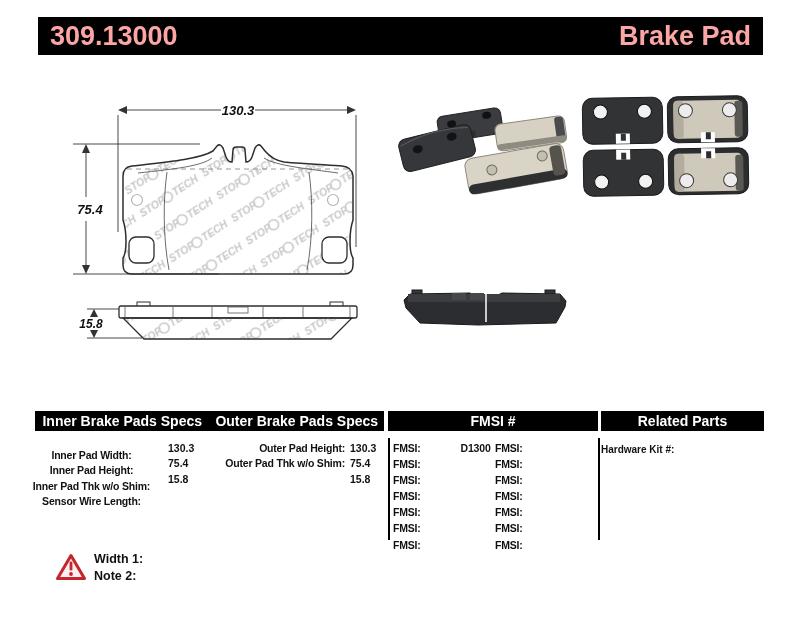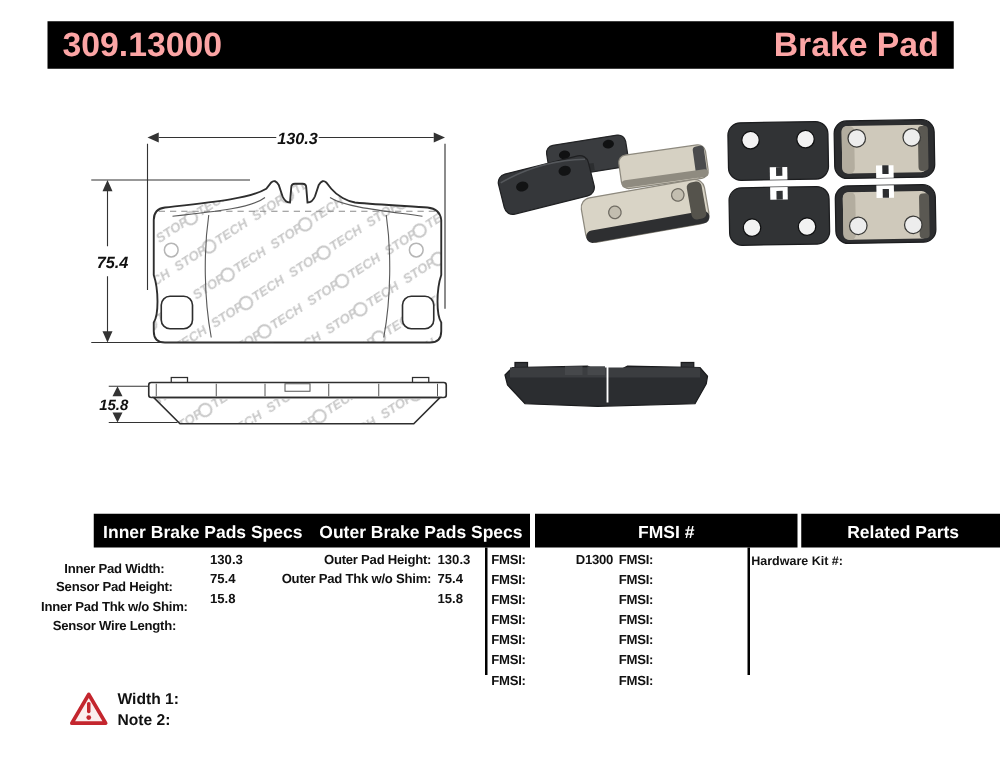--- a/index.html
+++ b/index.html
@@ -6,22 +6,22 @@
   body{width:800px;height:619px;position:relative;background:#fff;
        font-family:"Liberation Sans",sans-serif;color:#111;overflow:hidden;}
   .abs{position:absolute;}
   
   .topbar{left:38px;top:17px;width:725px;height:38px;background:#000;color:#fca5a5;
           display:flex;justify-content:space-between;align-items:center;
           font-weight:bold;font-size:27px;padding:0 12px;box-sizing:border-box;}
   
   .gfx{left:0;top:0;width:800px;height:619px;}
   
-  .thbar{background:#000;color:#fff;height:27px;display:flex;align-items:center;
-         font-weight:bold;font-size:14px;margin-left:40px;}
+  .thbar{background:#000;color:#fff;height:20px;display:flex;align-items:center;
+         font-weight:bold;font-size:14px;}
   .thbar .cell{flex:1;text-align:center;white-space:nowrap;}
   .vline{background:#000;width:2px;}
   
   .speclabels{text-align:right;font-weight:bold;font-size:10.5px;letter-spacing:-0.2px;}
   .speclabels div{height:15.3px;line-height:15.3px;white-space:nowrap;}
   .specvals{text-align:left;font-weight:bold;font-size:10.5px;}
   .specvals div{height:15.3px;line-height:15.3px;white-space:nowrap;}
   .fmsicol .fmsi-row{display:flex;height:16.1px;line-height:16.1px;
           font-weight:bold;font-size:10.5px;letter-spacing:-0.2px;white-space:nowrap;}
   .fmsi-row .val{margin-left:8px;padding-left:32px;}
@@ -193,21 +193,21 @@
   <span class="cell">FMSI #</span>
 </div>
 <div class="abs thbar" style="left:601px;top:411px;width:163px;">
   <span class="cell">Related Parts</span>
 </div>
 <div class="abs vline" style="left:388px;top:438px;height:102px;"></div>
 <div class="abs vline" style="left:598px;top:438px;height:102px;"></div>
 
 <div class="abs speclabels" style="left:20px;top:448px;width:143px;text-align:center;">
   <div>Inner Pad Width:</div>
-  <div>Sensor Pad Height:</div>
+  <div>Inner Pad Height:</div>
   <div>Inner Pad Thk w/o Shim:</div>
   <div>Sensor Wire Length:</div>
 </div>
 <div class="abs specvals" style="left:168px;top:441px;">
   <div>130.3</div>
   <div>75.4</div>
   <div>15.8</div>
   <div></div>
 </div>
 

